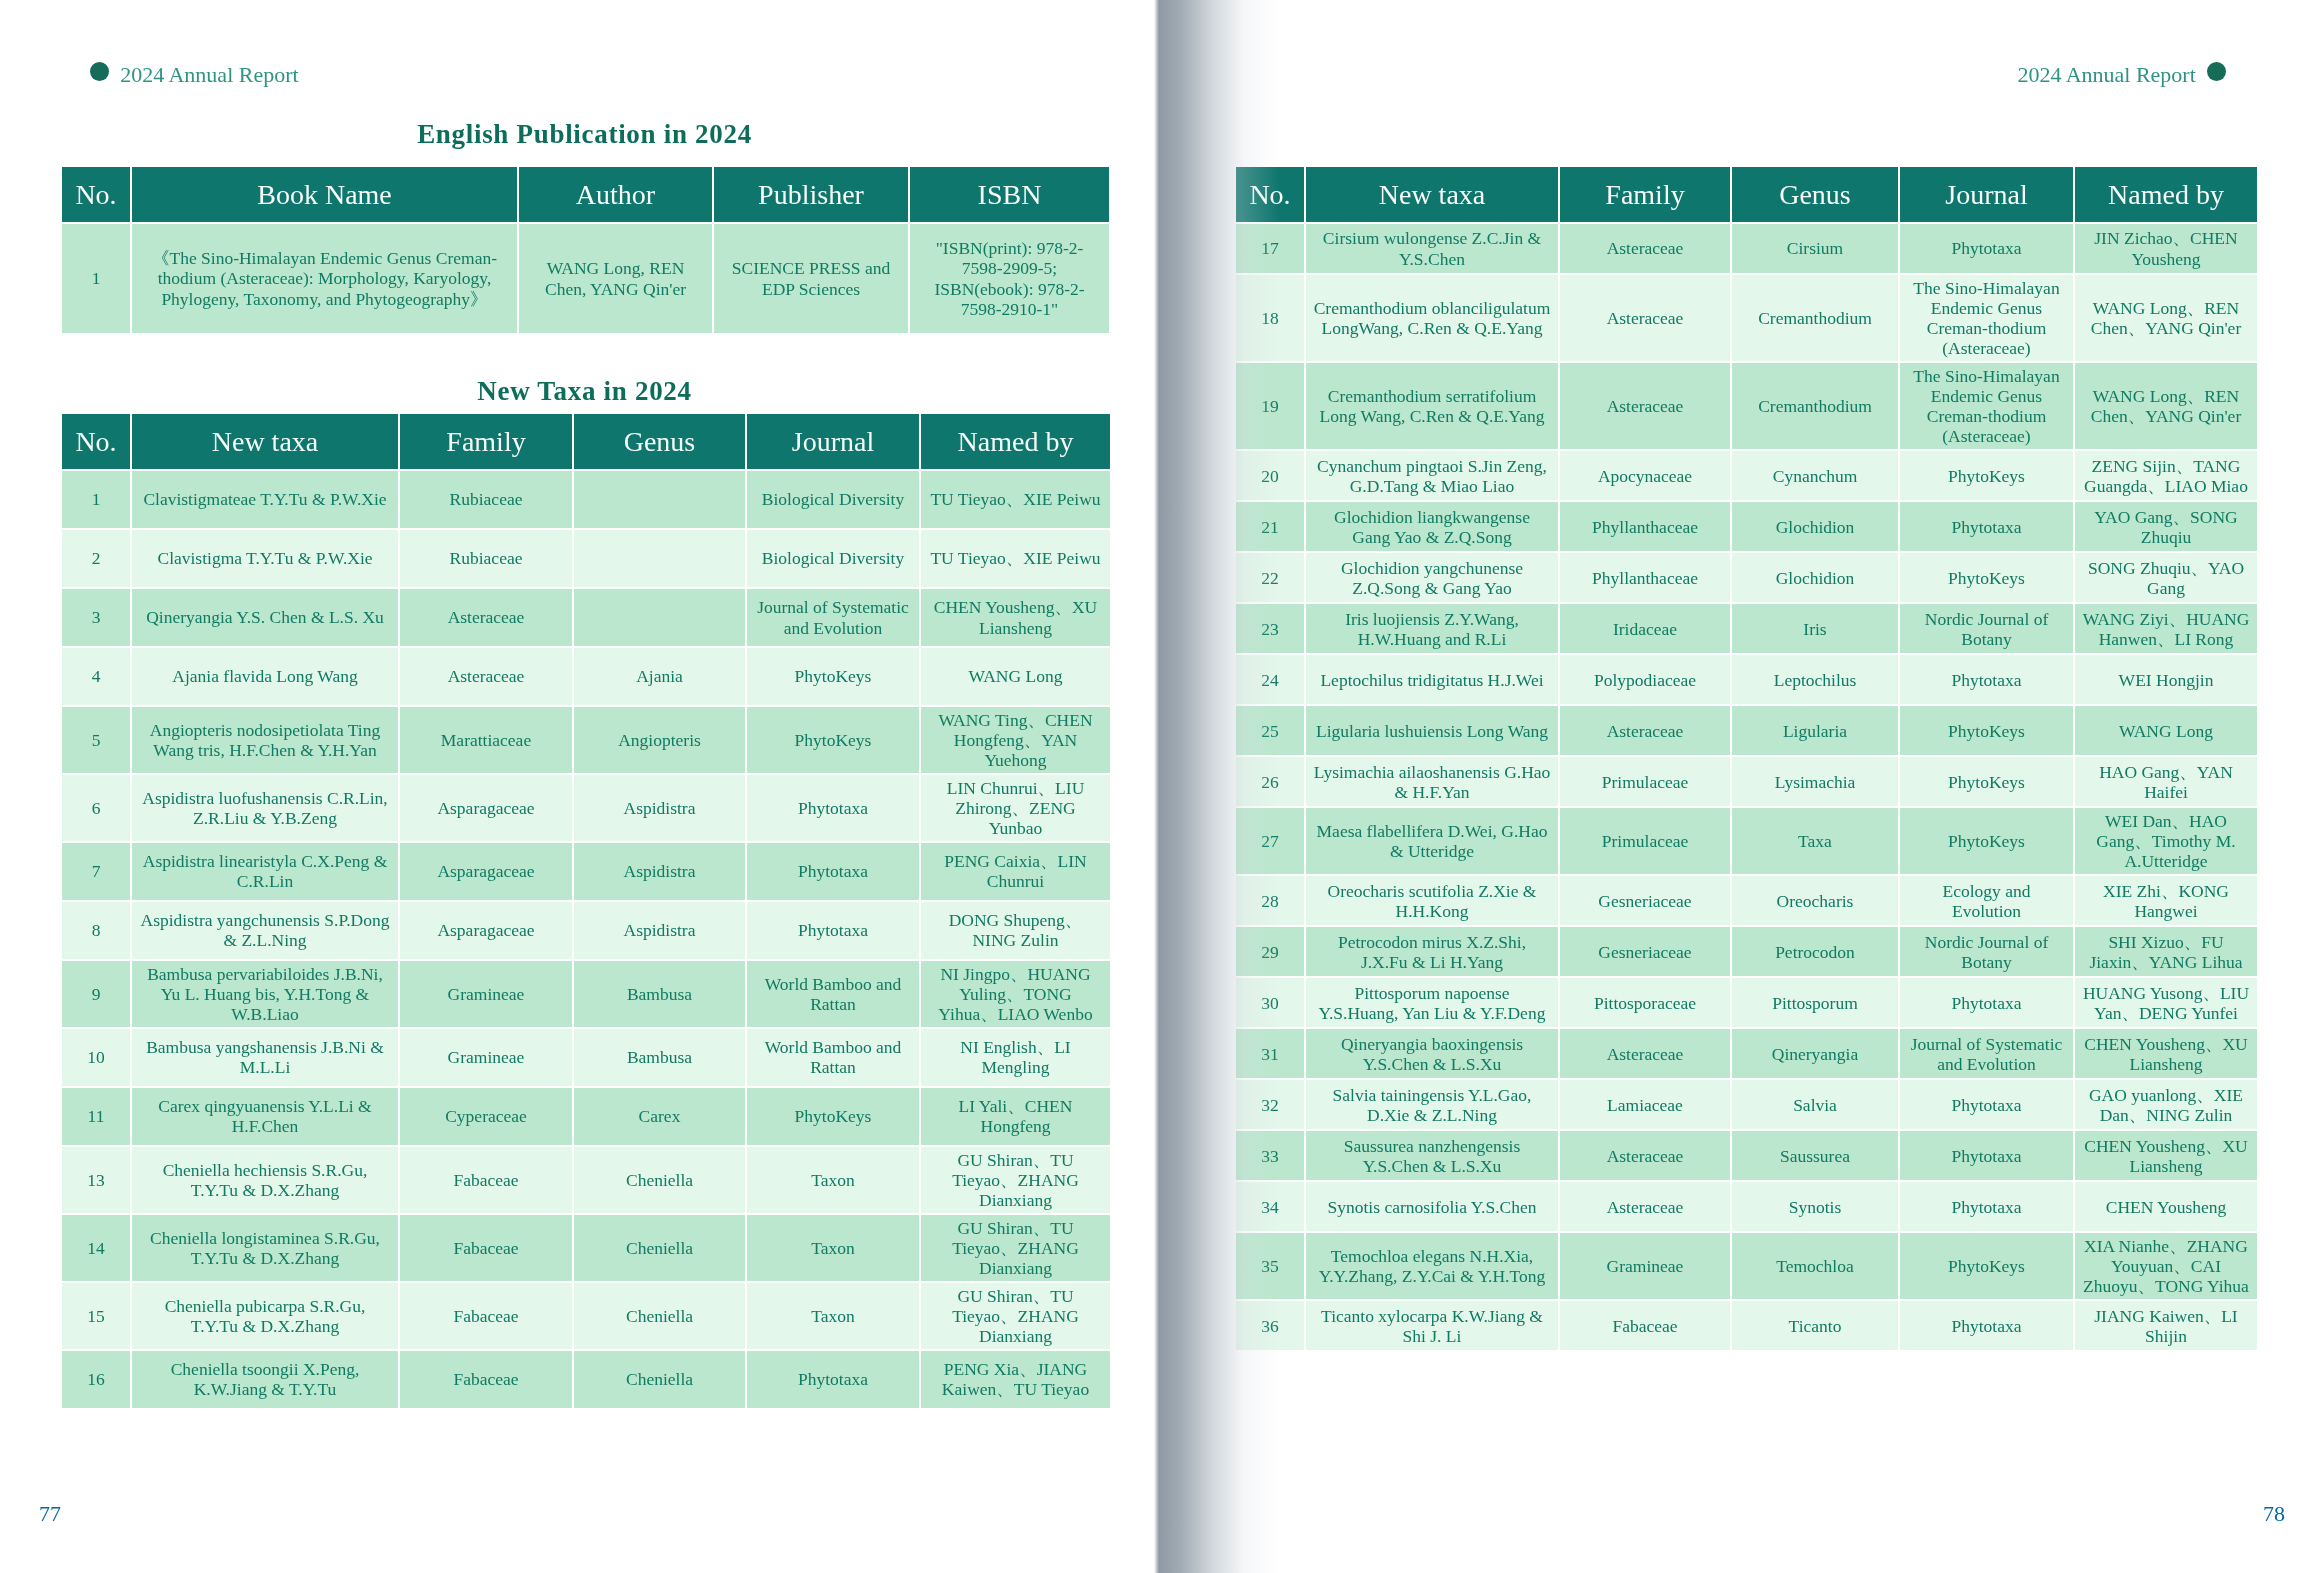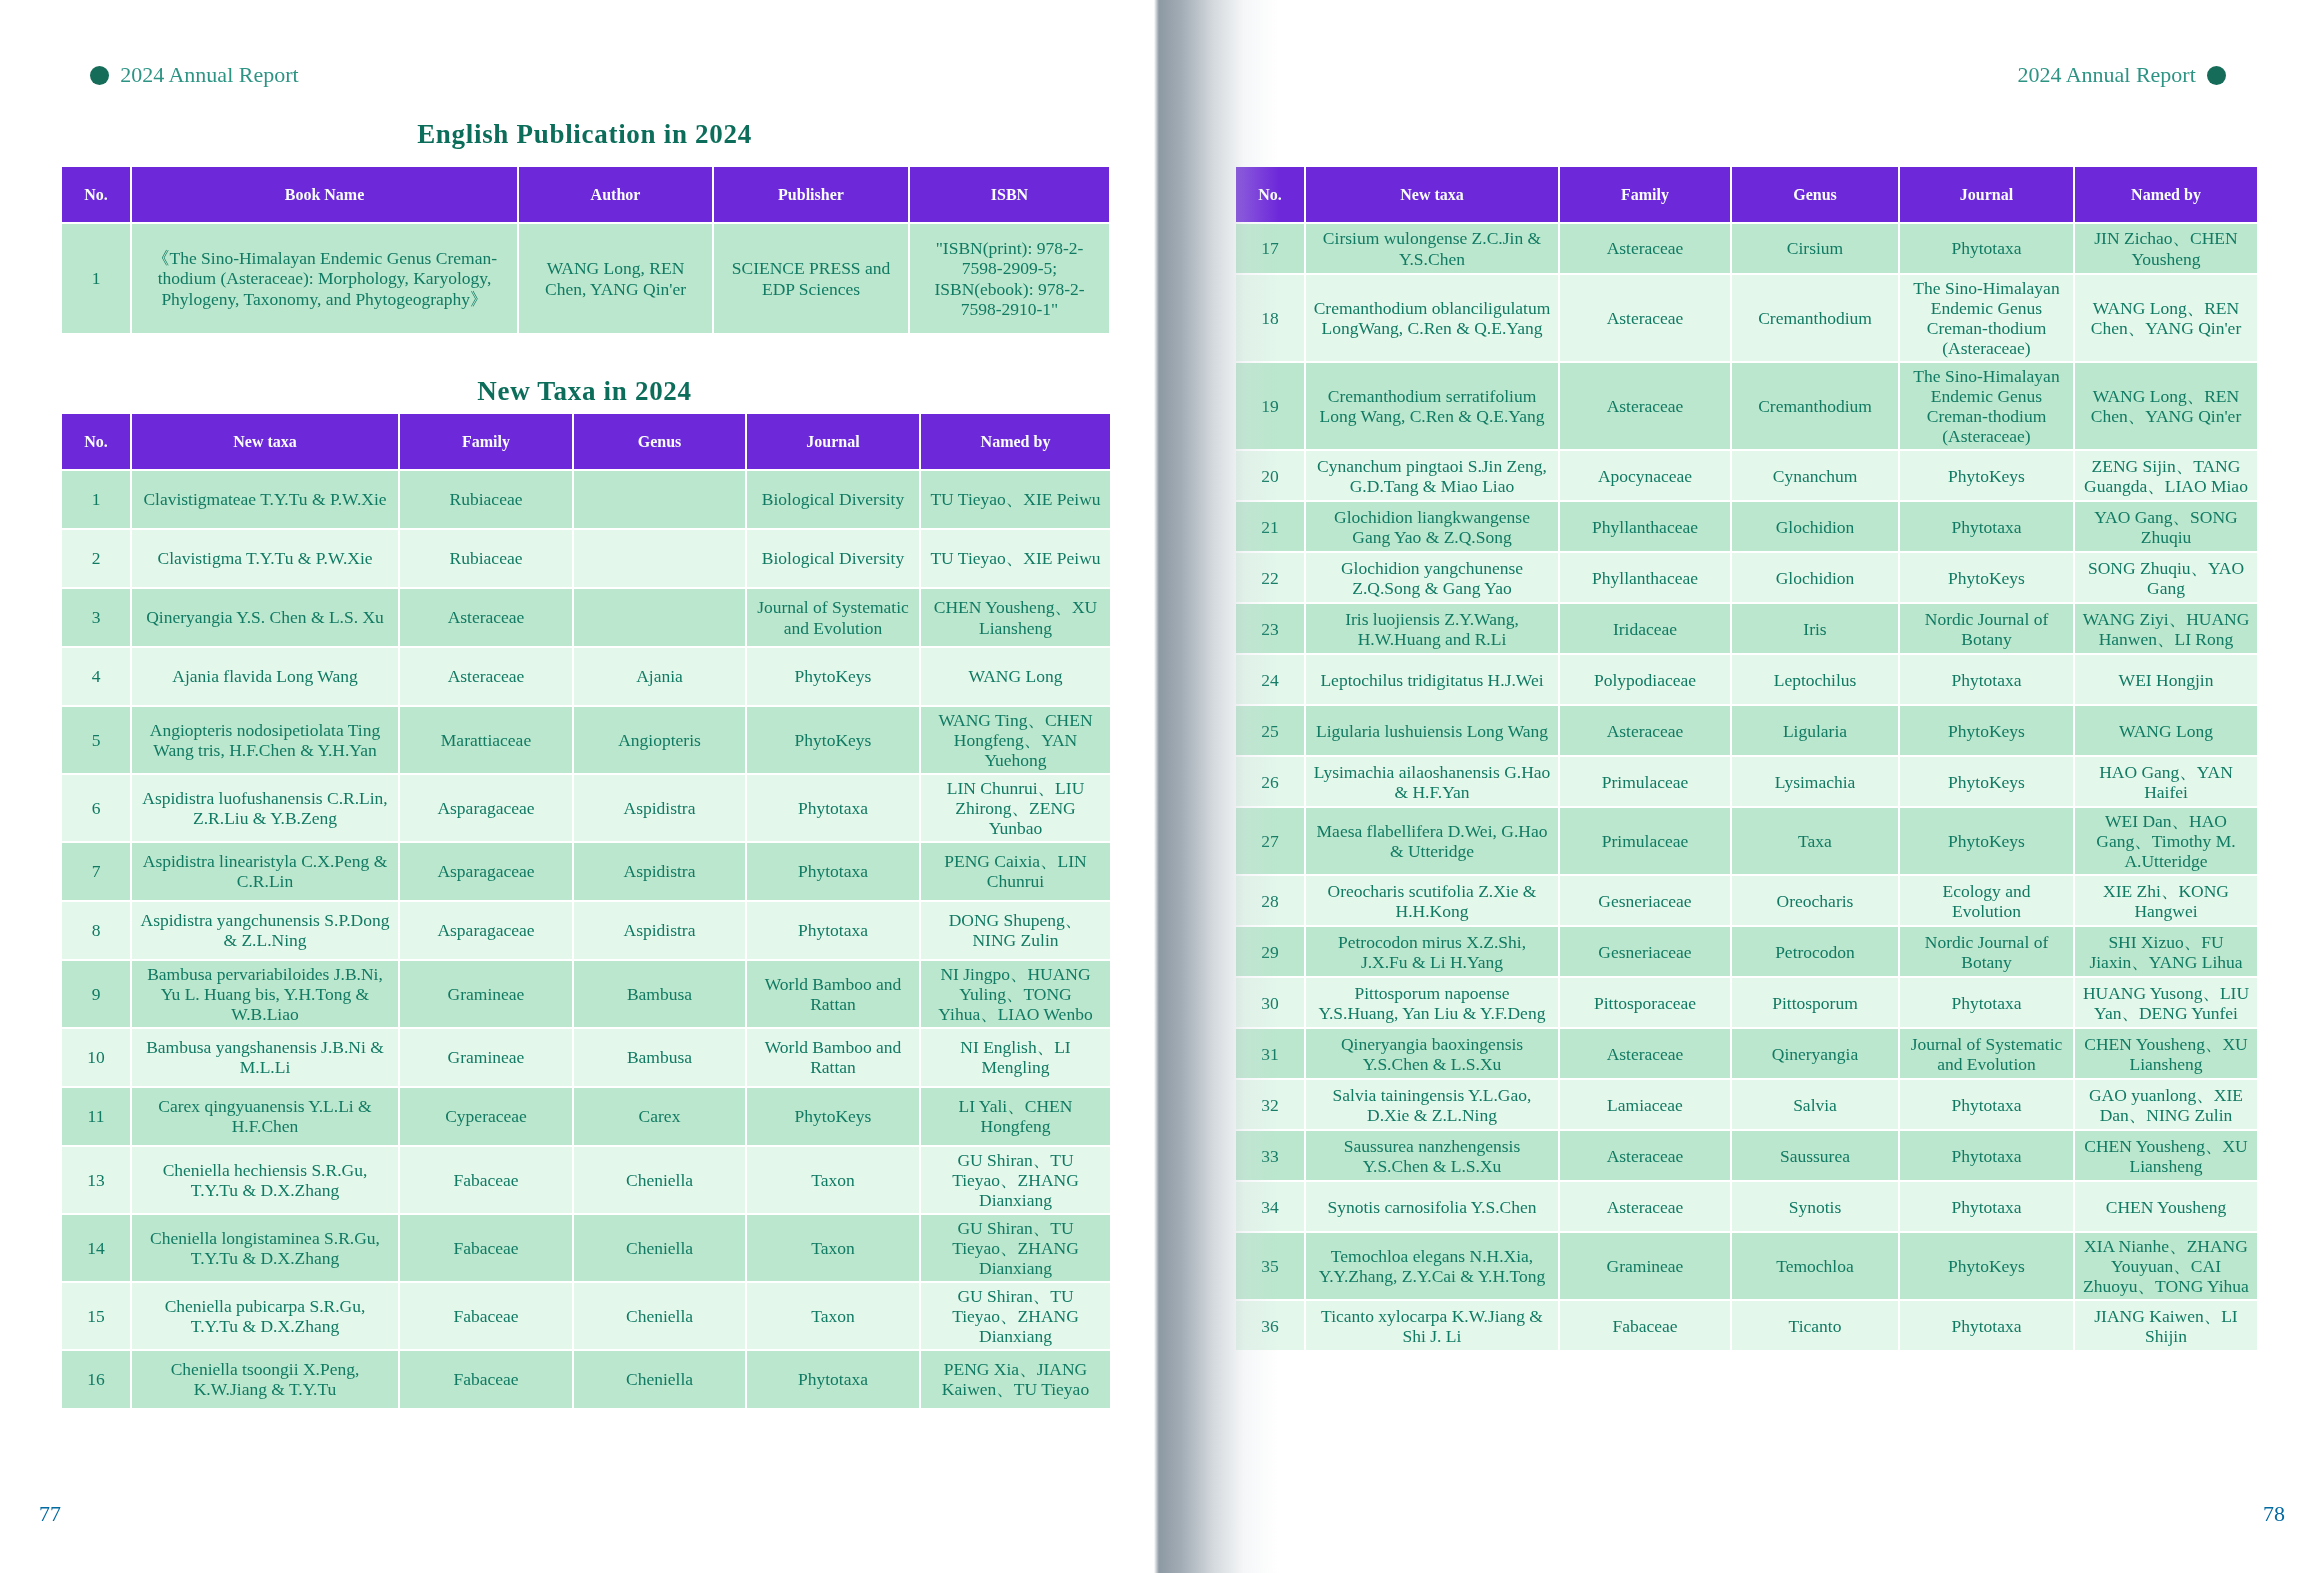--- a/index.html
+++ b/index.html
@@ -3,40 +3,40 @@
 <meta charset="utf-8">
 <style>
   html,body{margin:0;padding:0;}
   body{
     width:2319px;height:1574px;position:relative;background:#ffffff;
     font-family:"Liberation Serif","DejaVu Serif",serif;
     overflow:hidden;
   }
   
   .page-header{
-    position:absolute;top:62px;display:flex;align-items:center;gap:11.2px;
+    position:absolute;top:62px;display:flex;align-items:flex-start;gap:11.2px;
     font-size:22px;color:#2d9484;
   }
   .page-header.left{left:90px;}
   .page-header.right{right:93px;}
   .dot{width:19px;height:19px;border-radius:50%;background:#156c59;flex:0 0 auto;}
   
   .section-title{
     position:absolute;left:60px;width:1049px;text-align:center;
     font-size:27px;font-weight:bold;color:#0c6e5a;letter-spacing:0.7px;
   }
   #title-english{top:119px;}
   #title-newtaxa{top:376px;}
   
   table{border-collapse:collapse;table-layout:fixed;}
   #table-publication{position:absolute;left:60px;top:165px;width:1049px;}
   #table-newtaxa-left{position:absolute;left:60px;top:412px;width:1049px;}
   #table-newtaxa-right{position:absolute;left:1234px;top:165px;width:1023px;}
   th{
-    background:#6d28d9;color:#f7fdfa;font-weight:bold;font-size:16px;
+    background:#0f766e;color:#f7fdfa;font-weight:normal;font-size:28px;
     height:55px;border:2.1px solid #ffffff;padding:0 4.2px;
   }
   td{
     font-size:17.5px;color:#117a63;text-align:center;vertical-align:middle;
     border:2.1px solid #ffffff;padding:2.8px 7px;line-height:1.15;
     word-wrap:break-word;
   }
   tbody tr:nth-child(odd) td{background:#bae7cd;}
   tbody tr:nth-child(even) td{background:#e3f7eb;}
   #table-publication tbody tr{height:111px;}

